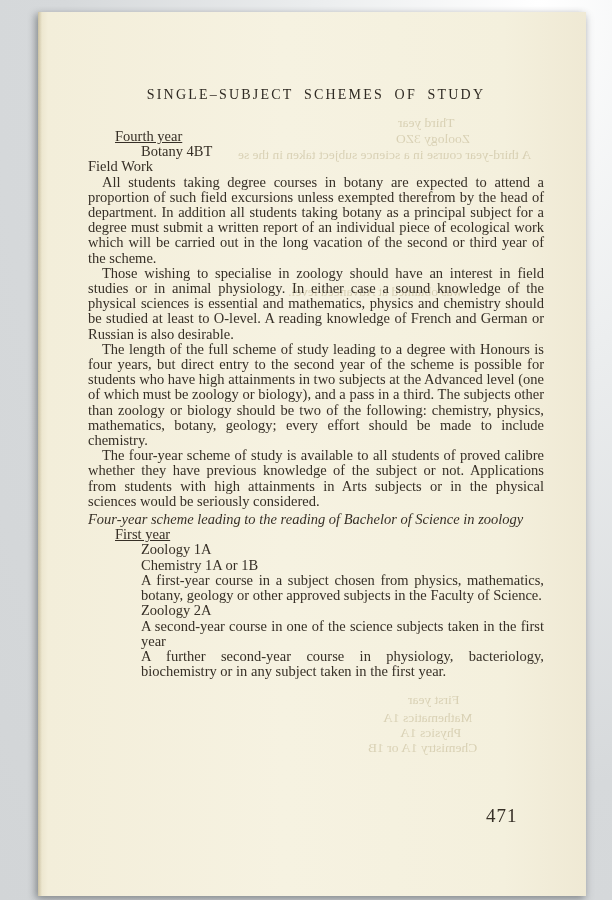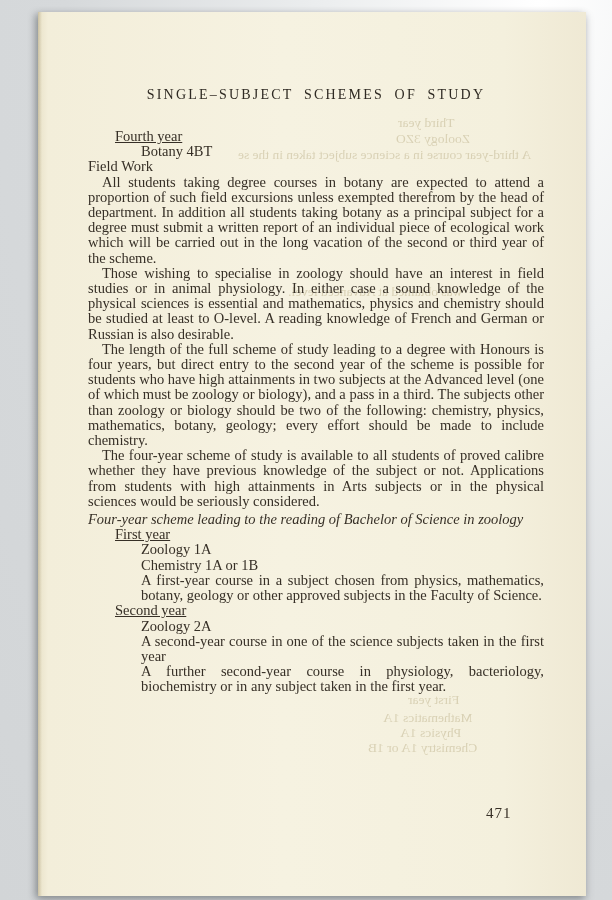--- a/index.html
+++ b/index.html
@@ -66,21 +66,21 @@
     margin-top: 3px;
   }
   .desc {
     padding-left: 53px;
     margin: 0;
   }
   .page-number {
     position: absolute;
     left: 448px;
     top: 793px;
-    font-size: 15px;
+    font-size: 19px;
     letter-spacing: 1px;
     color: #362f26;
   }
   .ghost {
     position: absolute;
     transform: scaleX(-1);
     color: #b3a67c;
     opacity: 0.42;
     font-size: 13.5px;
     white-space: nowrap;
@@ -117,21 +117,20 @@
     <p class="para">The length of the full scheme of study leading to a degree with Honours is four years, but direct entry to the second year of the scheme is possible for students who have high attainments in two subjects at the Advanced level (one of which must be zoology or biology), and a pass in a third. The subjects other than zoology or biology should be two of the following: chemistry, physics, mathematics, botany, geology; every effort should be made to include chemistry.</p>
     <p class="para">The four-year scheme of study is available to all students of proved calibre whether they have previous knowledge of the subject or not. Applications from students with high attainments in Arts subjects or in the physical sciences would be seriously considered.</p>
 
     <div class="scheme-heading">Four-year scheme leading to the reading of Bachelor of Science in zoology</div>
 
     <div class="line indent1">First year</div>
     <div class="line indent2">Zoology 1A</div>
     <div class="line indent2">Chemistry 1A or 1B</div>
     <p class="desc">A first-year course in a subject chosen from physics, mathematics, botany, geology or other approved subjects in the Faculty of Science.</p>
 
-    <div class="line indent1">Second year</div>
     <div class="line indent2">Zoology 2A</div>
     <p class="desc">A second-year course in one of the science subjects taken in the first year</p>
     <p class="desc">A further second-year course in physiology, bacteriology, biochemistry or in any subject taken in the first year.</p>
 
   </div>
 
   <div class="page-number">471</div>
 
 </div>
 

